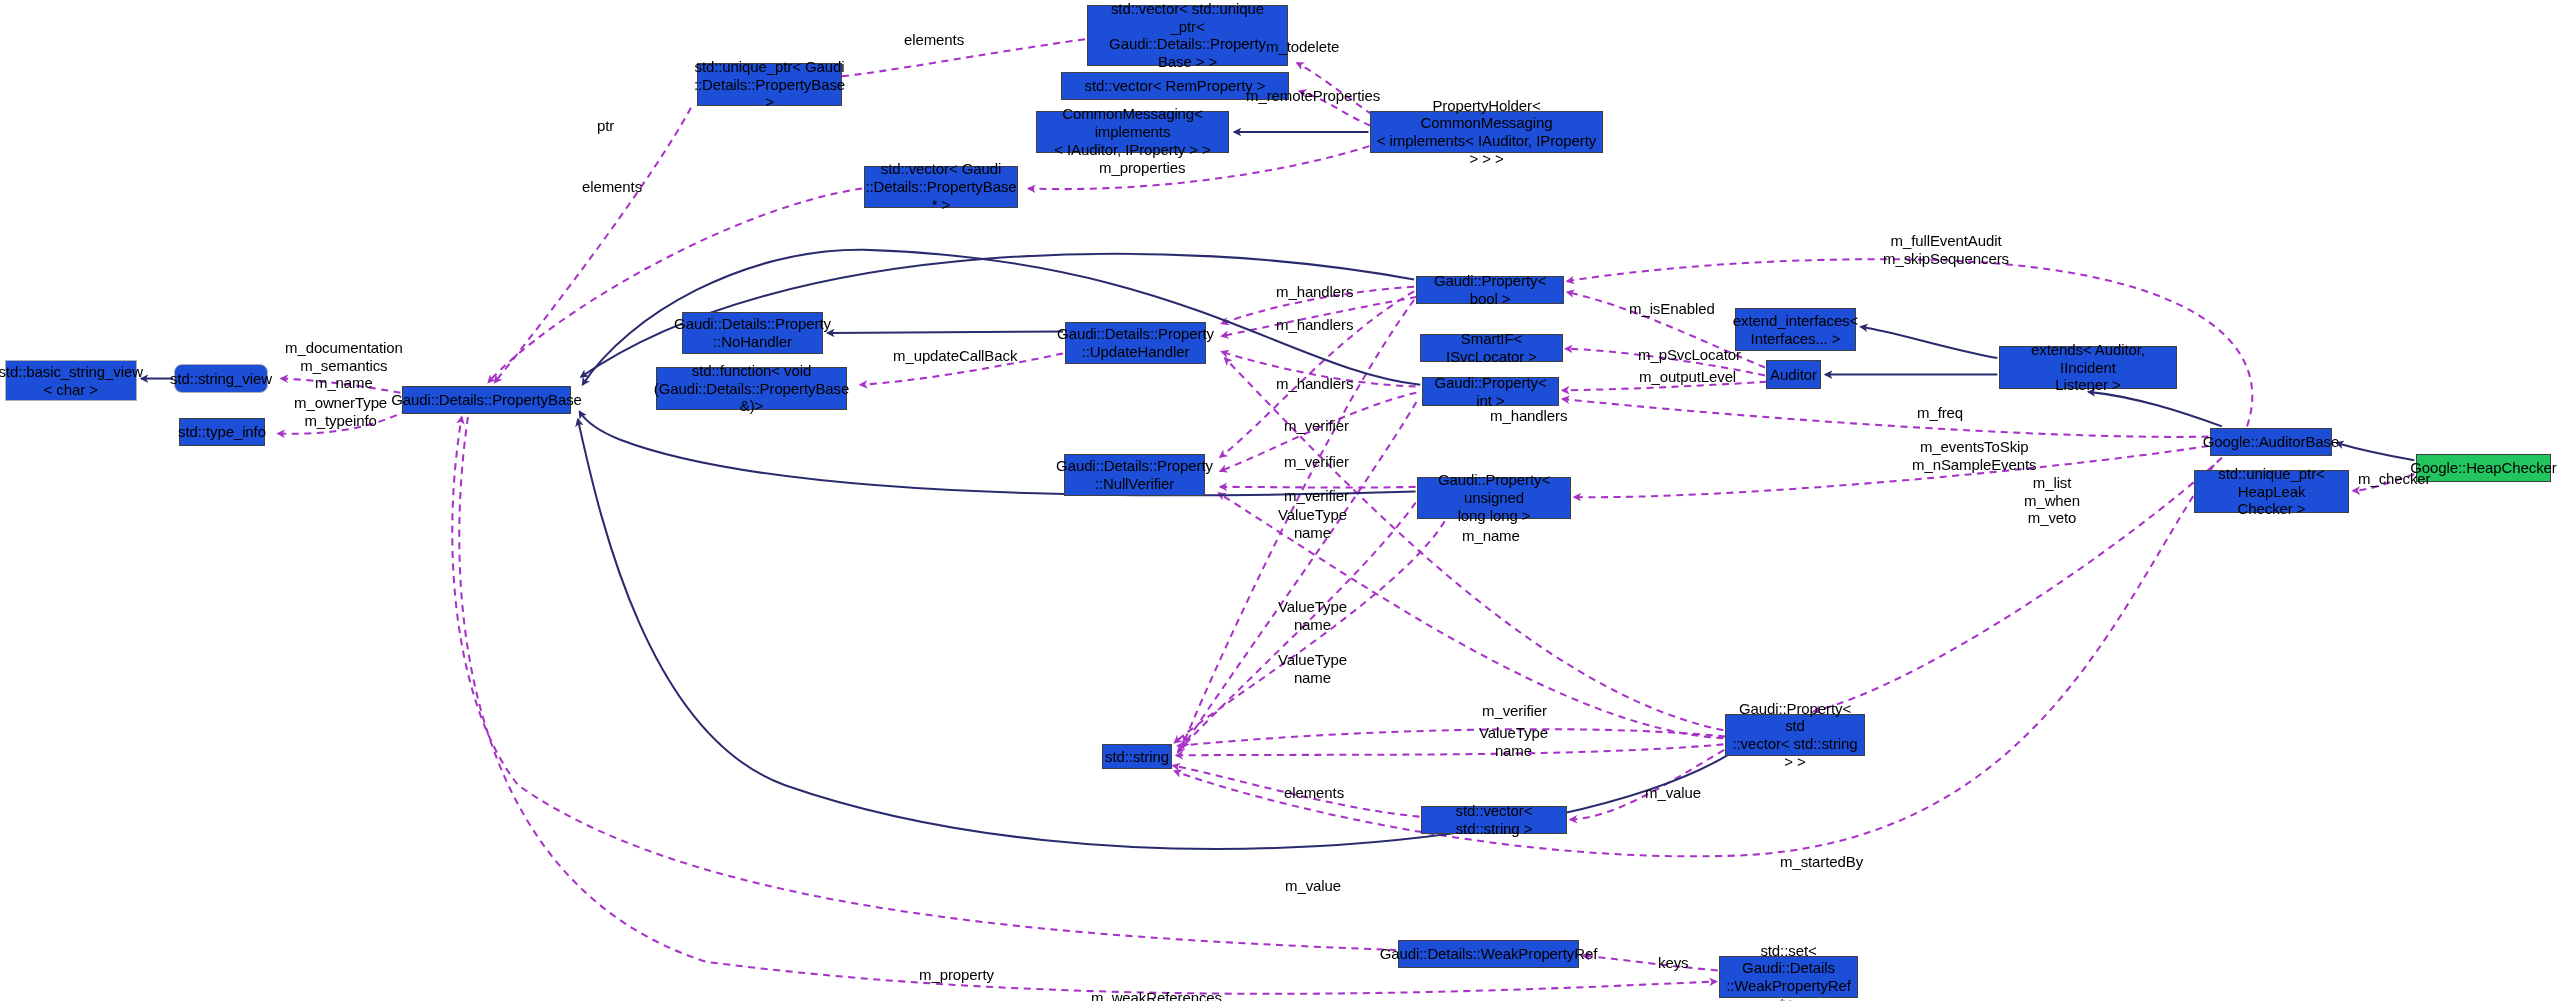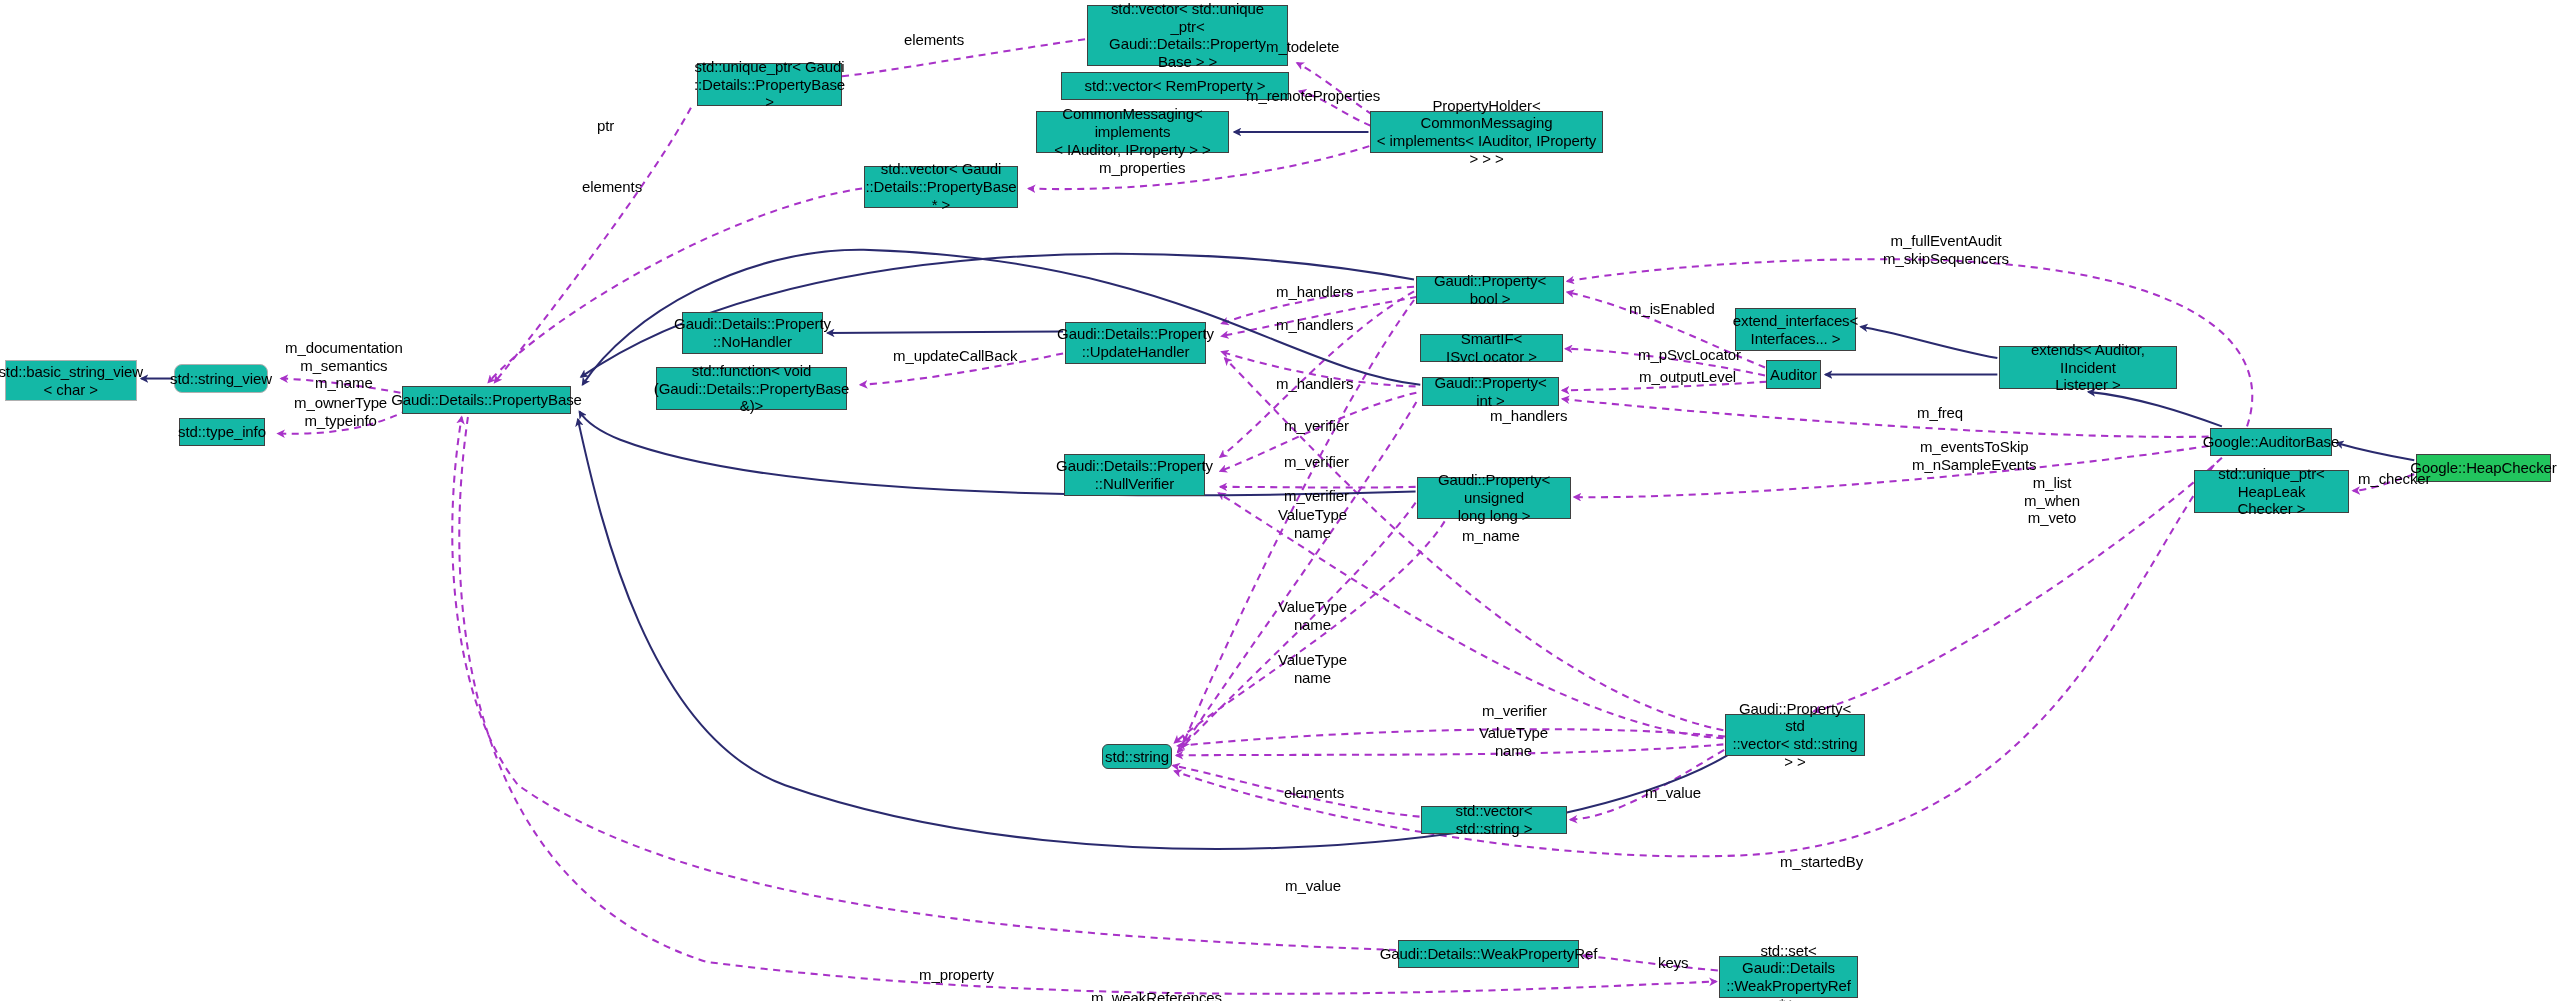--- a/index.html
+++ b/index.html
@@ -24,21 +24,21 @@
     height: 1002px;
     pointer-events: none;
   }
   .node {
     position: absolute;
     box-sizing: border-box;
     display: flex;
     align-items: center;
     justify-content: center;
     text-align: center;
-    background: #14b8a6;
+    background: #1d4ed8;
     border: 1.6px solid #404040;
     color: #000000;
     font-size: 15px;
     line-height: 1.18;
     padding: 1.6px 5.5px;
     white-space: pre-line;
     letter-spacing: -0.1px;
     z-index: 5;
   }
   .node.light {
@@ -200,21 +200,21 @@
 long long &gt;</div>
       <div class="node" style="left: 1735px; top: 308px; width: 121px; height: 43px;">extend_interfaces&lt;
 Interfaces... &gt;</div>
       <div class="node" style="left: 1766px; top: 360px; width: 55px; height: 29px;">Auditor</div>
       <div class="node" style="left: 1999px; top: 346px; width: 178px; height: 43px;">extends&lt; Auditor, IIncident
 Listener &gt;</div>
       <div class="node" style="left: 2210px; top: 428px; width: 122px; height: 28px;">Google::AuditorBase</div>
       <div class="node" style="left: 2194px; top: 470px; width: 155px; height: 43px;">std::unique_ptr&lt; HeapLeak
 Checker &gt;</div>
       <div class="node highlight" style="left: 2416px; top: 454px; width: 135px; height: 28px;">Google::HeapChecker</div>
-      <div class="node" style="left: 1102px; top: 744px; width: 70px; height: 25px; border-radius: 6px;">std::string</div>
+      <div class="node" style="left: 1102px; top: 744px; width: 70px; height: 25px;">std::string</div>
       <div class="node" style="left: 1725px; top: 714px; width: 140px; height: 42px;">Gaudi::Property&lt; std
 ::vector&lt; std::string &gt; &gt;</div>
       <div class="node" style="left: 1421px; top: 806px; width: 146px; height: 28px;">std::vector&lt; std::string &gt;</div>
       <div class="node" style="left: 1398px; top: 940px; width: 181px; height: 27.5px;">Gaudi::Details::WeakPropertyRef</div>
       <div class="node" style="left: 1719px; top: 956px; width: 139px; height: 42px;">std::set&lt; Gaudi::Details
 ::WeakPropertyRef * &gt;</div>
     </div>
   <div id="labels">
       <div class="edge-label" style="left: 904px; top: 31px;">elements</div>
       <div class="edge-label" style="left: 1266px; top: 38px;">m_todelete</div>

